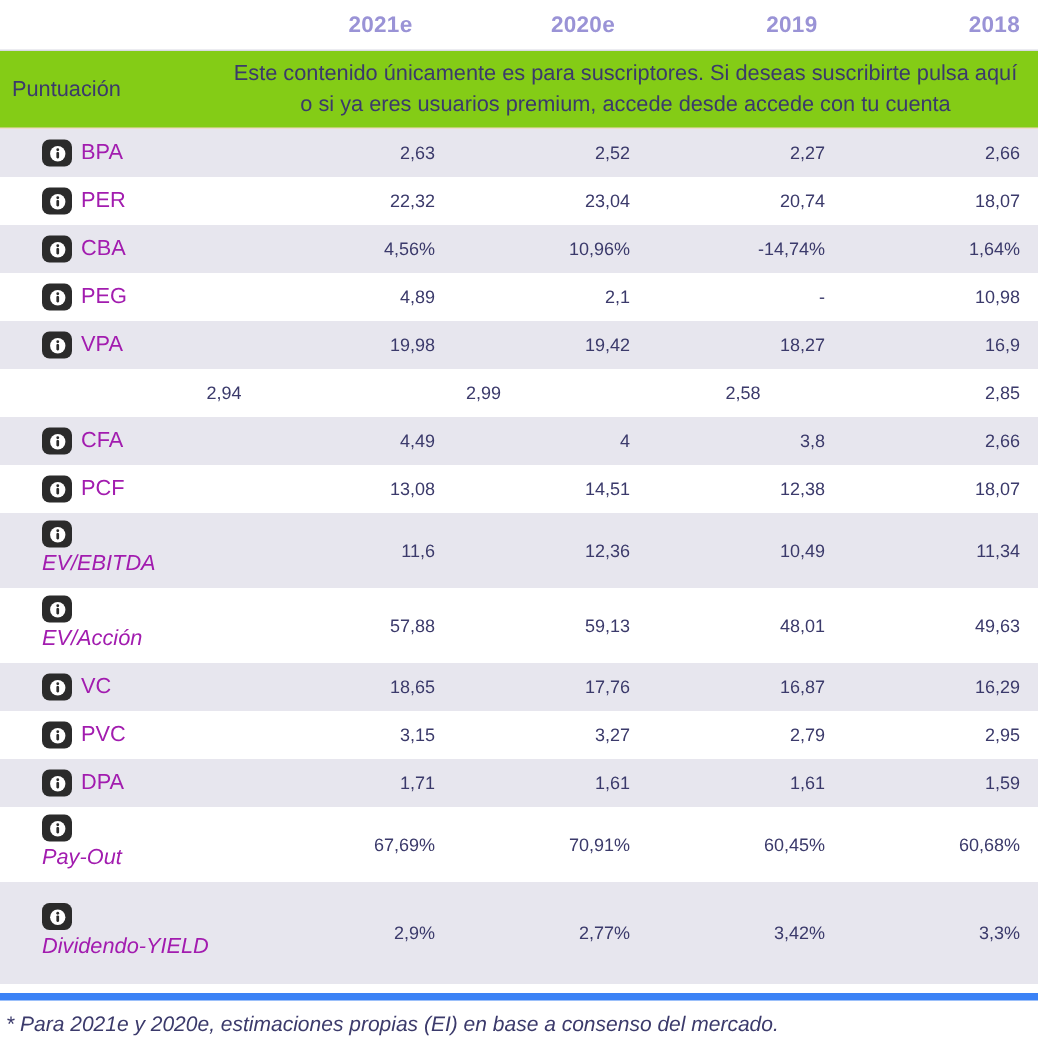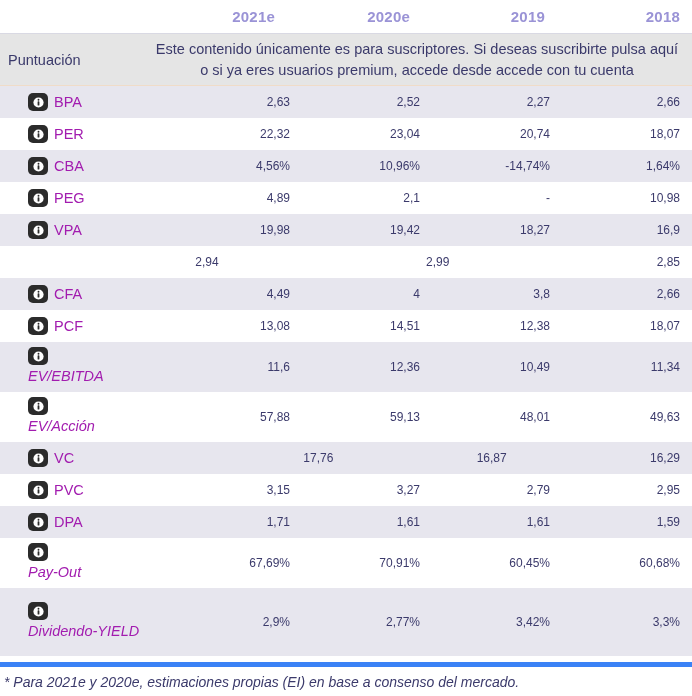--- a/index.html
+++ b/index.html
@@ -35,21 +35,21 @@
     font-size: 15px;
     font-weight: bold;
     color: #9a93d6;
     letter-spacing: 0.2px;
   }
 
   
   .banner {
     display: flex;
     align-items: center;
-    background: #e5e5e5;
+    background: #84cc16;
     min-height: 52px;
     flex: 0 0 auto;
     border-bottom: 1px solid #f0dcc8;
   }
   .banner-label {
     width: 152px;
     flex: 0 0 152px;
     padding-left: 8px;
     font-size: 14.5px;
     color: #3b3a6b;
@@ -219,20 +219,21 @@
           <span class="lbl-text">VPA</span>
         </div>
         <div class="cell-val">19,98</div>
         <div class="cell-val">19,42</div>
         <div class="cell-val">18,27</div>
         <div class="cell-val">16,9</div>
       </div>
       <div class="row plain">
         <div class="cell-val">2,94</div>
         <div class="cell-val">2,99</div>
+        <div class="cell-val">2,58</div>
         <div class="cell-val">2,85</div>
       </div>
       <div class="row alt">
         <div class="cell-label">
           <span class="info-icon">
             <svg width="11" height="11" viewBox="0 0 11 11">
               <circle cx="5.5" cy="5.5" r="5.1" fill="#ffffff"></circle>
               <circle cx="5.5" cy="2.8" r="0.95" fill="#2b2b2b"></circle>
               <rect x="4.6" y="4.3" width="1.8" height="4.3" rx="0.7" fill="#2b2b2b"></rect>
             </svg>
@@ -296,20 +297,21 @@
         <div class="cell-label">
           <span class="info-icon">
             <svg width="11" height="11" viewBox="0 0 11 11">
               <circle cx="5.5" cy="5.5" r="5.1" fill="#ffffff"></circle>
               <circle cx="5.5" cy="2.8" r="0.95" fill="#2b2b2b"></circle>
               <rect x="4.6" y="4.3" width="1.8" height="4.3" rx="0.7" fill="#2b2b2b"></rect>
             </svg>
           </span>
           <span class="lbl-text">VC</span>
         </div>
+        <div class="cell-val">18,65</div>
         <div class="cell-val">17,76</div>
         <div class="cell-val">16,87</div>
         <div class="cell-val">16,29</div>
       </div>
       <div class="row plain">
         <div class="cell-label">
           <span class="info-icon">
             <svg width="11" height="11" viewBox="0 0 11 11">
               <circle cx="5.5" cy="5.5" r="5.1" fill="#ffffff"></circle>
               <circle cx="5.5" cy="2.8" r="0.95" fill="#2b2b2b"></circle>

